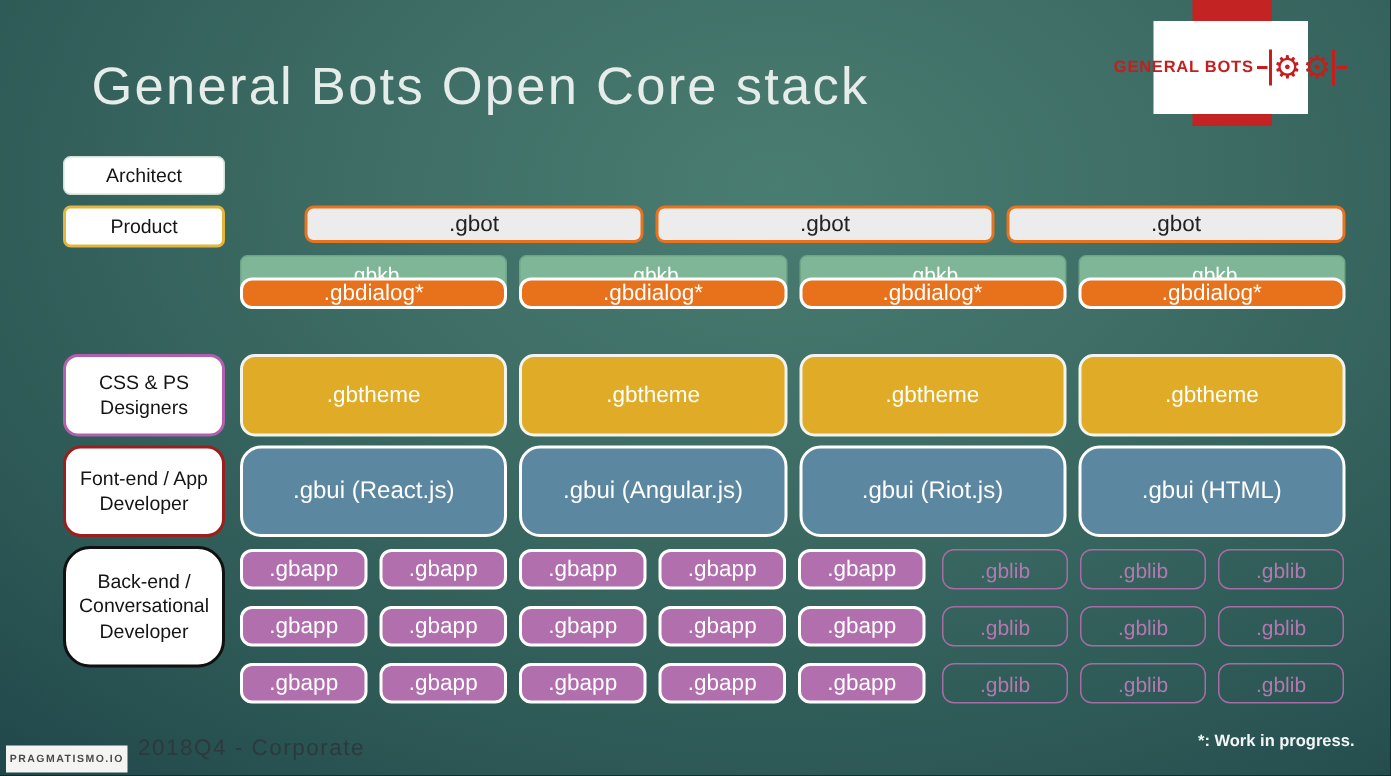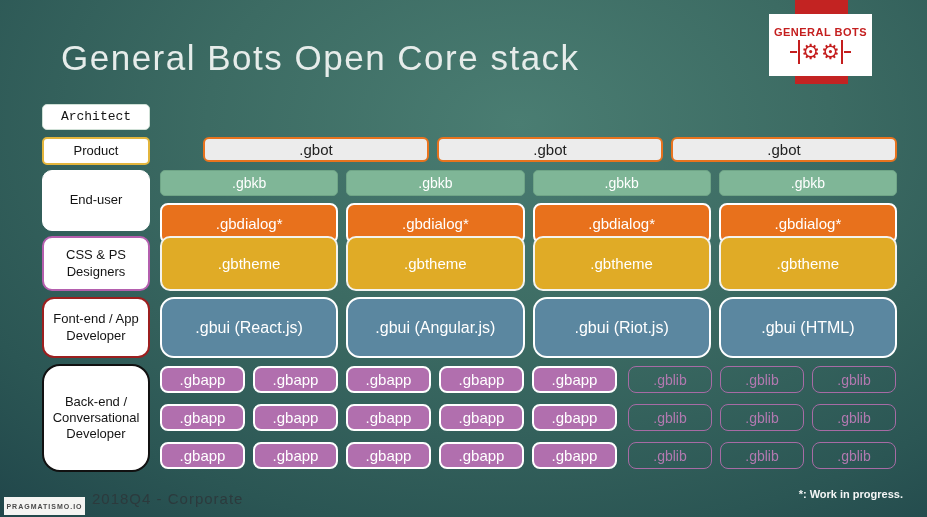--- a/index.html
+++ b/index.html
@@ -11,52 +11,52 @@
   }
   
   .title{
     position:absolute;left:61px;top:38px;font-size:35px;font-weight:400;
     color:#e6ecea;letter-spacing:1.5px;
   }
   
   .logo-stripe{position:absolute;left:795px;top:0;width:53px;height:84px;background:#c32322;}
   .logo-card{
     position:absolute;left:769px;top:14px;width:103px;height:62px;background:#ffffff;
-    display:flex;flex-direction:column;align-items:center;justify-content:center;gap:2px;
+    display:flex;align-items:center;justify-content:center;gap:2px;
   }
   .logo-text{color:#c41e1e;font-weight:bold;font-size:11px;letter-spacing:0.5px;white-space:nowrap;}
   .logo-gears{display:flex;align-items:center;gap:1px;color:#c41e1e;}
   .logo-gears .hbar{width:7px;height:2px;background:#c41e1e;}
   .logo-gears .vbar{width:2px;height:24px;background:#c41e1e;}
   .logo-gears .gear{font-family:"DejaVu Sans",sans-serif;font-size:21px;line-height:21px;}
   
   .lbl{
     position:absolute;left:42px;width:108px;background:#ffffff;color:#141414;
     display:flex;align-items:center;justify-content:center;text-align:center;
     font-size:13px;line-height:1.25;box-sizing:border-box;padding:2px 6px;
   }
-  .lbl-architect{top:104px;height:26px;border:1px solid #cfe0d6;border-radius:5px;font-family:Liberation Mono, monospace;}
+  .lbl-architect{top:104px;height:26px;border:1px solid #cfe0d6;border-radius:5px;}
   .lbl-product{top:137px;height:28px;border:2px solid #e3b53c;border-radius:5px;}
   .lbl-enduser{top:170px;height:61px;border:1px solid #ffffff;border-radius:10px;}
   .lbl-cssps{top:236px;height:55px;border:2px solid #b45fae;border-radius:10px;text-align:center;}
   .lbl-frontend{top:297px;height:61px;border:2px solid #9c1f1f;border-radius:12px;}
-  .lbl-backend{top:364px;height:108px;border:2px solid #111111;border-radius:18px;}
+  .lbl-backend{top:364px;height:81px;border:2px solid #111111;border-radius:18px;}
   
   .crow{position:absolute;left:160px;width:737px;display:flex;gap:8px;box-sizing:border-box;}
   .box{
     flex:1;display:flex;align-items:center;justify-content:center;
     box-sizing:border-box;color:#ffffff;white-space:nowrap;
   }
   .gbai{top:104px;height:26px;}
   .gbai .box{background:#060606;border:2px solid #ffffff;border-radius:9px;font-size:15px;}
   .gbot-row{top:137px;height:25px;padding-left:43px;}
   .gbot-row .box{background:#ececec;border:2px solid #e8731e;border-radius:6px;color:#222222;font-size:15px;}
   .gbkb-row{top:170px;height:26px;}
   .gbkb-row .box{background:#7fb697;border:1px solid #6fa587;border-radius:5px;font-size:14px;}
-  .gbdialog-row{top:203px;height:41px;}
+  .gbdialog-row{top:189px;height:17px;align-items:flex-end;}
   .gbdialog-row .box{background:#e8711c;border:2px solid #ffffff;border-radius:8px;font-size:15px;}
   .gbtheme-row{top:236px;height:55px;}
   .gbtheme-row .box{background:#e0ab26;border:2px solid #f3f3ef;border-radius:10px;font-size:15px;}
   .gbui-row{top:297px;height:61px;}
   .gbui-row .box{background:#5b87a0;border:2px solid #ffffff;border-radius:14px;font-size:16px;}
   .app-row{gap:0;}
   .app-row-1{top:366px;height:27px;}
   .app-row-2{top:404px;height:27px;}
   .app-row-3{top:442px;height:27px;}
   .gbapp{
@@ -93,21 +93,20 @@
       <span class="vbar"></span>
       <span class="gear">⚙</span>
       <span class="gear">⚙</span>
       <span class="vbar"></span>
       <span class="hbar"></span>
     </div>
   </div>
 
   <div class="lbl lbl-architect">Architect</div>
   <div class="lbl lbl-product">Product</div>
-  <div class="lbl lbl-enduser">End-user</div>
   <div class="lbl lbl-cssps">CSS &amp; PS Designers</div>
   <div class="lbl lbl-frontend">Font-end / App Developer</div>
   <div class="lbl lbl-backend">Back-end / Conversational Developer</div>
 
 
   <div class="crow gbot-row">
     <div class="box">.gbot</div>
     <div class="box">.gbot</div>
     <div class="box">.gbot</div>
   </div>

